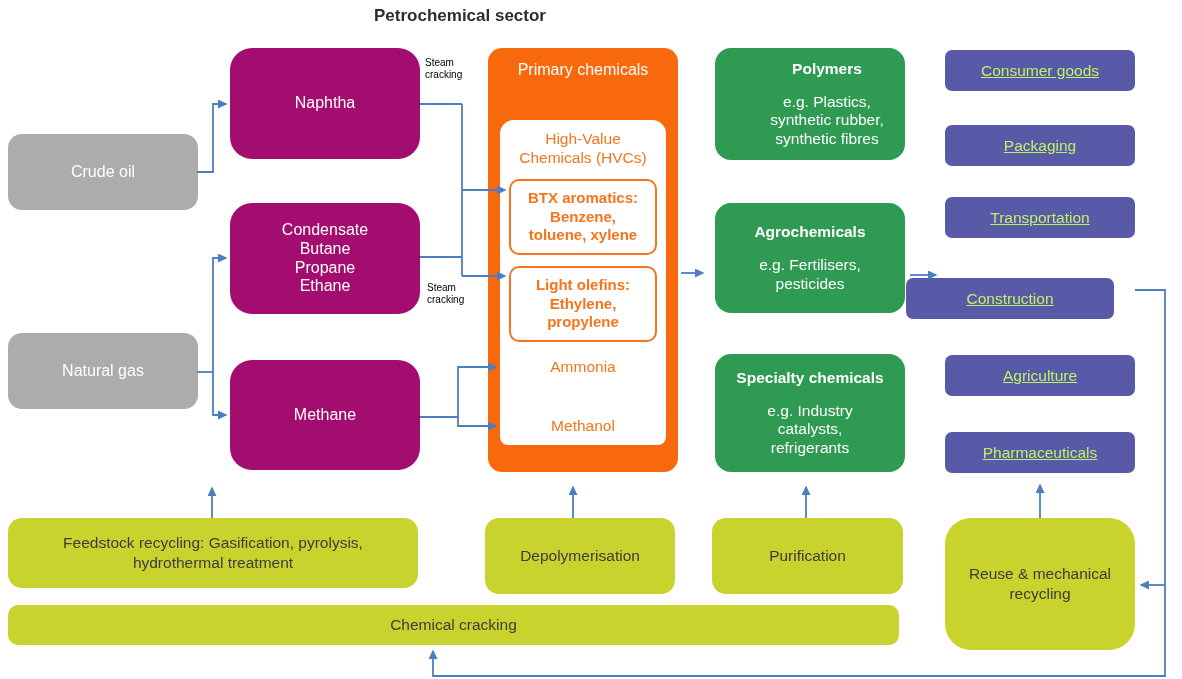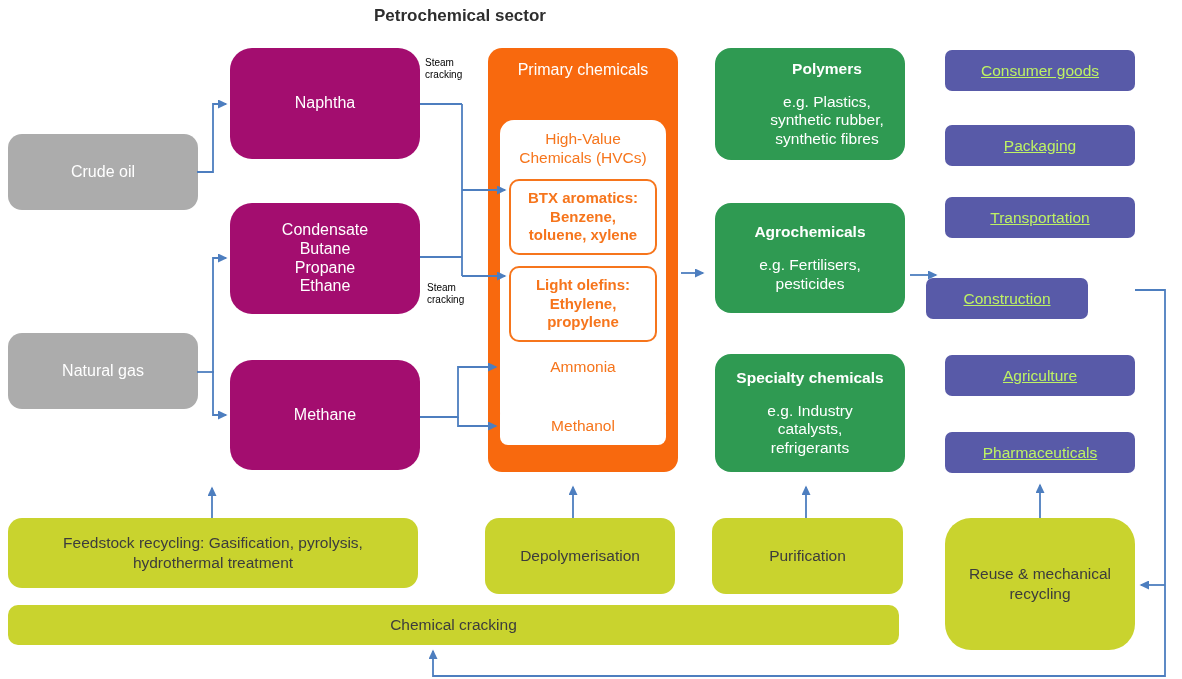--- a/index.html
+++ b/index.html
@@ -111,21 +111,21 @@
   <div class="box green-box" style="left:715px;top:354px;width:190px;height:118px;">
     <div class="group-title">Specialty chemicals</div>
     <div class="group-body ml">e.g. Industry
 catalysts,
 refrigerants</div>
   </div>
 
   <div class="box indigo-box" style="left:945px;top:50px;width:190px;height:41px;">Consumer goods</div>
   <div class="box indigo-box" style="left:945px;top:125px;width:190px;height:41px;">Packaging</div>
   <div class="box indigo-box" style="left:945px;top:197px;width:190px;height:41px;">Transportation</div>
-  <div class="box indigo-box" style="left:926px;top:278px;width:162px;height:41px;text-align:right;">Construction</div>
+  <div class="box indigo-box" style="left:906px;top:278px;width:208px;height:41px;text-align:right;">Construction</div>
   <div class="box indigo-box" style="left:945px;top:355px;width:190px;height:41px;">Agriculture</div>
   <div class="box indigo-box" style="left:945px;top:432px;width:190px;height:41px;">Pharmaceuticals</div>
 
   <div class="box lime-box ml" style="left:8px;top:518px;width:410px;height:70px;">Feedstock recycling: Gasification, pyrolysis,
 hydrothermal treatment</div>
   <div class="box lime-box" style="left:485px;top:518px;width:190px;height:76px;">Depolymerisation</div>
   <div class="box lime-box" style="left:712px;top:518px;width:191px;height:76px;">Purification</div>
   <div class="box lime-box lime-bar" style="left:8px;top:605px;width:891px;height:40px;">Chemical cracking</div>
   <div class="box lime-box lime-reuse ml" style="left:945px;top:518px;width:190px;height:132px;">Reuse &amp; mechanical
 recycling</div>

